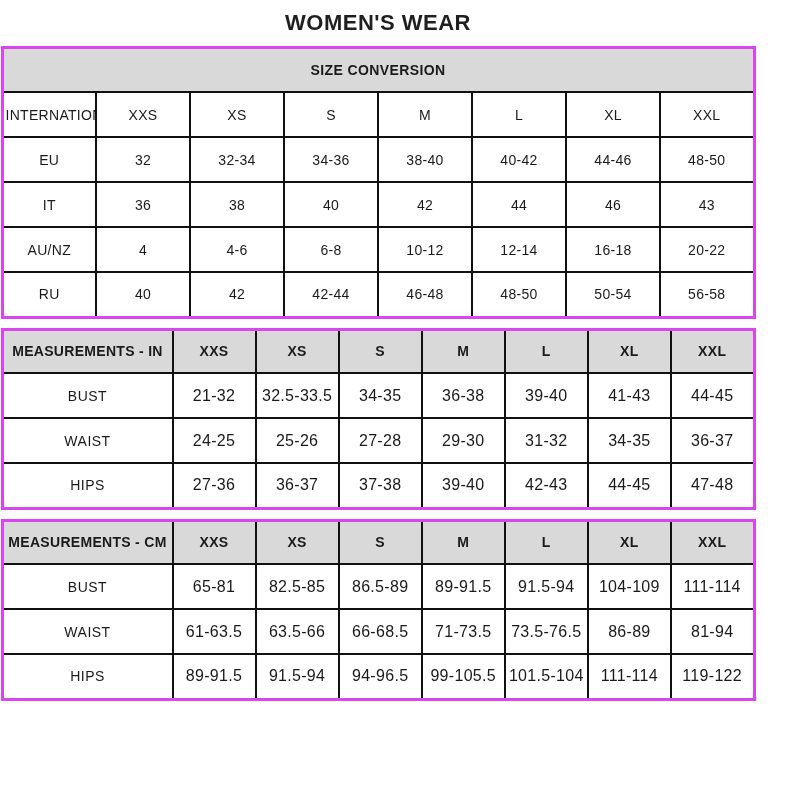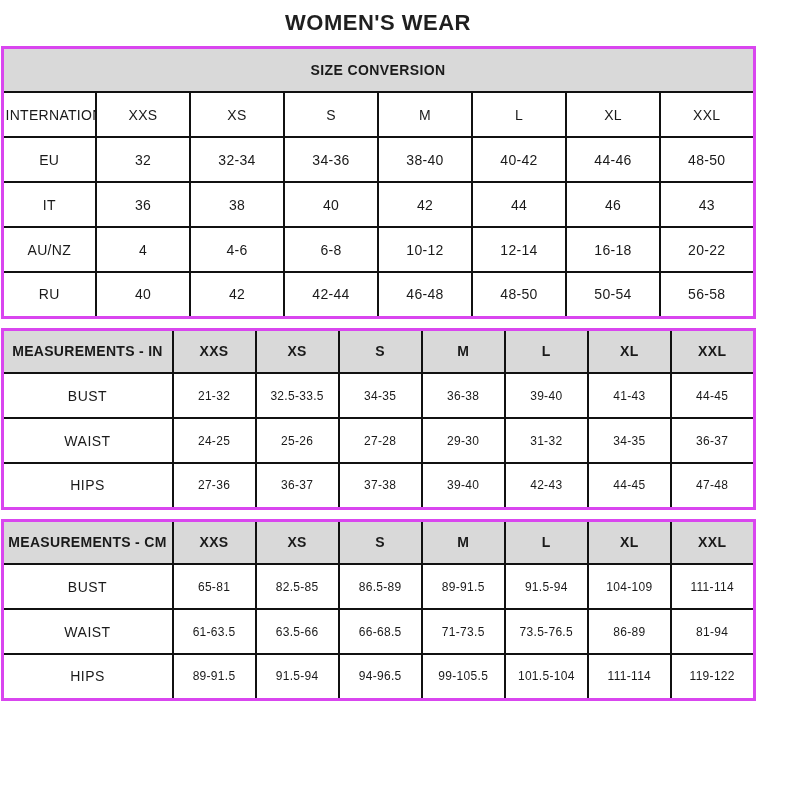--- a/index.html
+++ b/index.html
@@ -53,21 +53,21 @@
   
   .meas thead tr { height: 44px; margin-left: 18px; }
   .meas th {
     background: #d9d9d9;
     font-size: 14px;
     font-weight: bold;
     letter-spacing: 0.3px;
   }
   .meas th.first, .meas td.first { width: 164px; }
   .meas tbody tr { height: 45px; }
-  .meas td { font-size: 12px; letter-spacing: 0.3px; }
+  .meas td { font-size: 16px; letter-spacing: 0.3px; }
   .meas td.first { font-size: 14px; letter-spacing: 0.5px; margin-left: 24px; }
 </style>
 </head>
 <body>
 
 <div class="page">
 
   <h1 class="page-title">WOMEN'S WEAR</h1>
 
   <table class="tbl conv">

